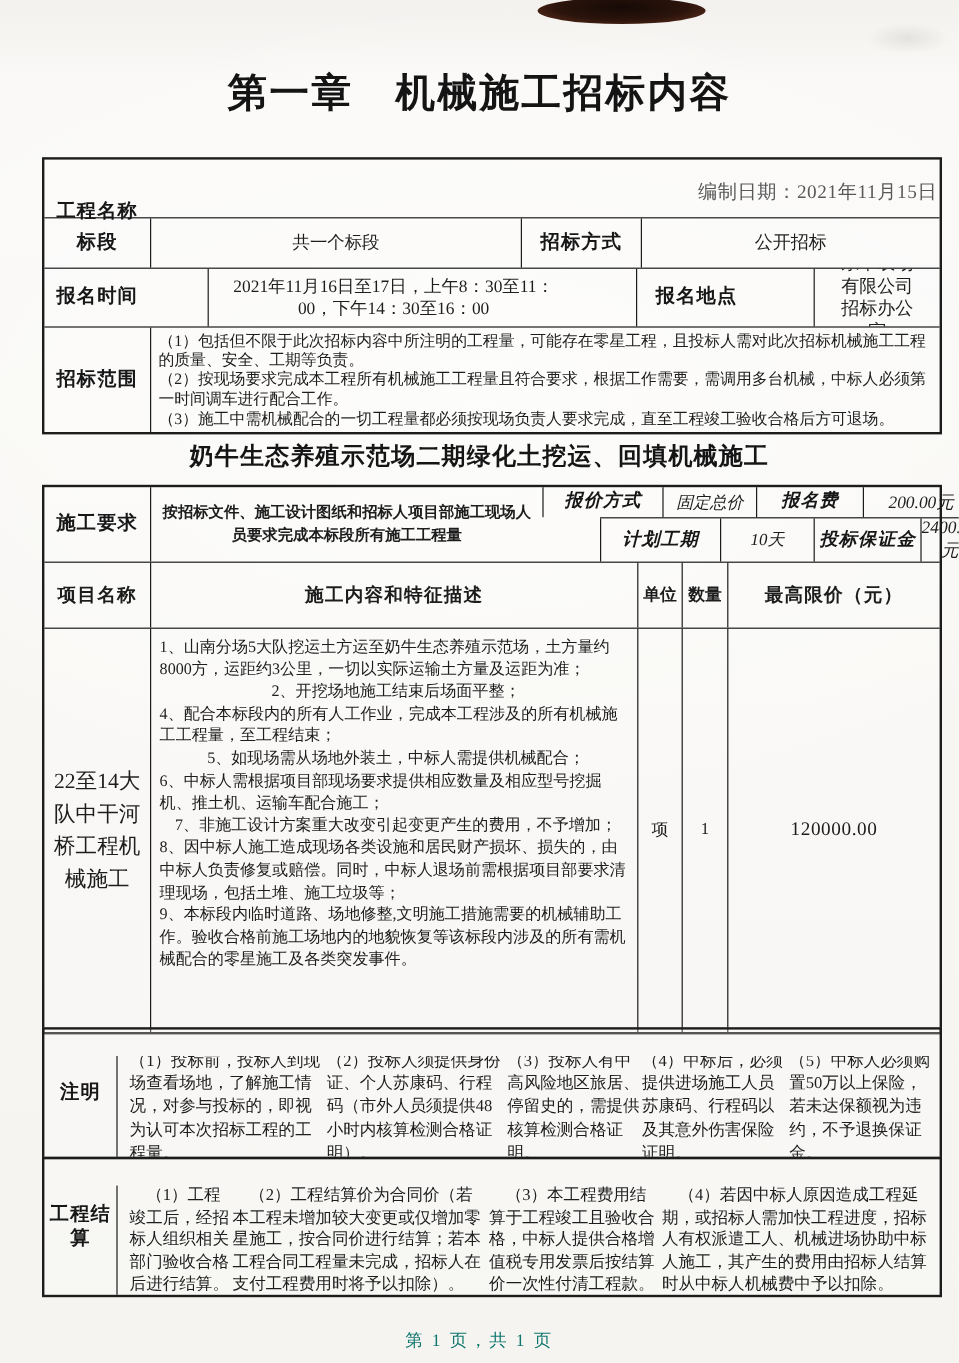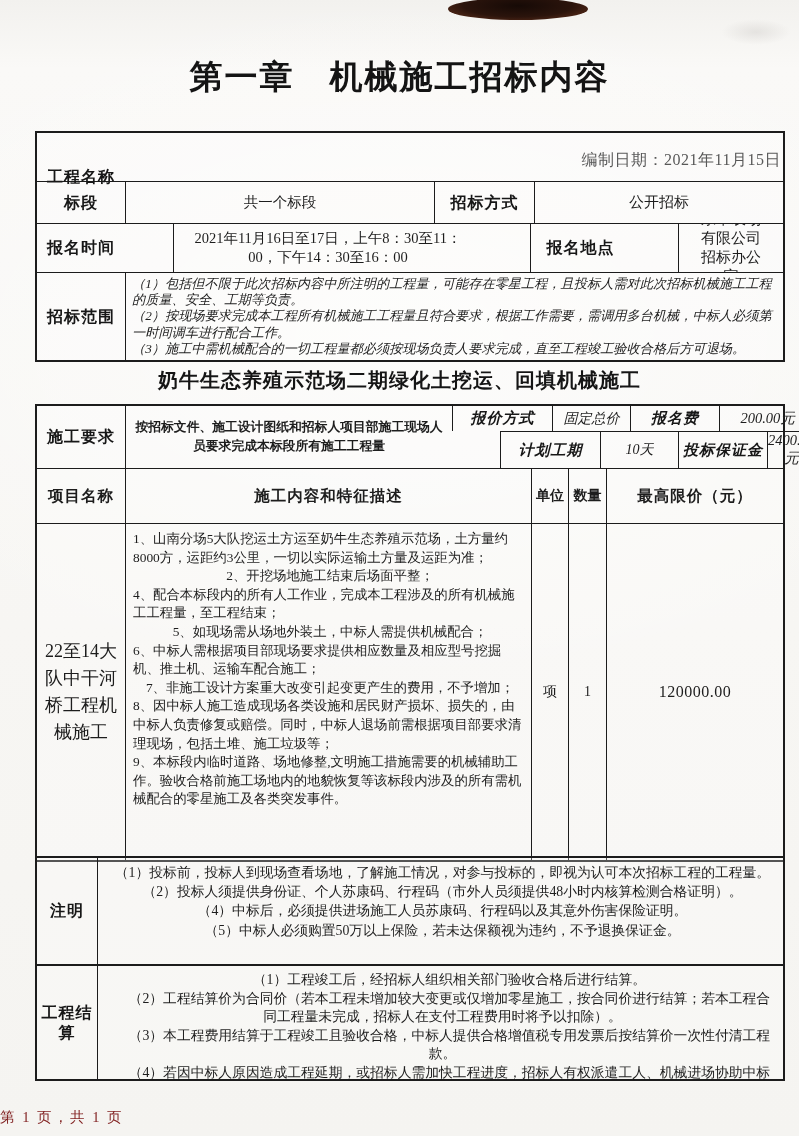--- a/index.html
+++ b/index.html
@@ -58,21 +58,21 @@
   .t1 { top: 120px; }
   .t1 .c-label { width: 88px; flex: 0 0 88px; }
   .t1 .r1 { height: 48px; flex-direction: column; }
   .t1 .r2 { height: 42px; }
   .t1 .r3 { height: 49px; gap: 48px; }
   .t1 .r4 { height: 88px; }
   .big-name { font-family: "Liberation Sans", sans-serif; font-weight: 700; font-size: 21px; letter-spacing: 1px; }
   .t1 .v-mid { width: 309px; flex: 0 0 309px; font-size: 14.5px; }
   .t1 .l-mid { width: 100px; flex: 0 0 100px; }
   .t1 .v-end { flex: 1 1 auto; font-size: 15px; }
-  .scope-cell { flex: 1 1 auto; padding: 4px 4px 4px 6px; font-style: italic; }
+  .scope-cell { flex: 1 1 auto; padding: 4px 4px 4px 6px; }
   .scope-cell .p { font-size: 13.2px; line-height: 16.3px; text-align: left; }
 
   .subtitle {
     position: absolute; top: 356px; left: 0; width: 100%;
     text-align: center;
     font-family: "Liberation Sans", sans-serif;
     font-weight: 700; font-size: 20px; letter-spacing: 1px; color: #151515;
   }
 
   
@@ -102,27 +102,27 @@
   .desc-cell .p { font-size: 13.4px; line-height: 18.6px; text-align: left; }
   .unit-cell, .qty-cell { font-size: 14px; }
   .price-cell { font-size: 16px; letter-spacing: 0.5px; }
 
   
   .t3 { top: 845px; }
   .t4 { top: 953px; margin-top: 0; }
   .t3 .c-label, .t4 .c-label { width: 60px; flex: 0 0 60px; }
   .t3 .row { height: 106px; }
   .t4 .row { height: 113px; }
-  .list-cell { flex: 1 1 auto; padding: 5px 6px 5px 10px; display: flex; flex-direction: column; justify-content: center; }
+  .list-cell { flex: 1 1 auto; padding: 5px 6px 5px 10px; display: flex; flex-direction: row; justify-content: center; margin-top: 22px; }
   .list-cell .p { font-size: 13.8px; line-height: 19.2px; text-align: left; }
-  .t4 .list-cell .p { text-indent: 1em; line-height: 18.6px; text-align: center; }
+  .t4 .list-cell .p { text-indent: 1em; line-height: 18.6px; }
 
   .footer {
     position: absolute; top: 1097px; left: 0; width: 100%;
-    font-size: 14.5px; letter-spacing: 2px; color: #7f1d1d;
+    text-align: center; font-size: 14.5px; letter-spacing: 2px; color: #0f766e;
   }
 </style>
 </head>
 <body>
 
 <div class="page">
 
   <div class="artifact-top"></div>
   <div class="artifact-smudge"></div>
 
@@ -203,20 +203,21 @@
       <div class="cell col-price price-cell">120000.00</div>
     </div>
   </div>
 
   <div class="tbl t3">
     <div class="row">
       <div class="cell c-label lab">注明</div>
       <div class="cell left list-cell">
         <div class="p">（1）投标前，投标人到现场查看场地，了解施工情况，对参与投标的，即视为认可本次招标工程的工程量。</div>
         <div class="p">（2）投标人须提供身份证、个人苏康码、行程码（市外人员须提供48小时内核算检测合格证明）。</div>
+        <div class="p">（3）投标人有中高风险地区旅居、停留史的，需提供核算检测合格证明。</div>
         <div class="p">（4）中标后，必须提供进场施工人员苏康码、行程码以及其意外伤害保险证明。</div>
         <div class="p">（5）中标人必须购置50万以上保险，若未达保额视为违约，不予退换保证金。</div>
       </div>
     </div>
   </div>
 
   <div class="tbl t4">
     <div class="row">
       <div class="cell c-label lab">工程结算</div>
       <div class="cell left list-cell">

